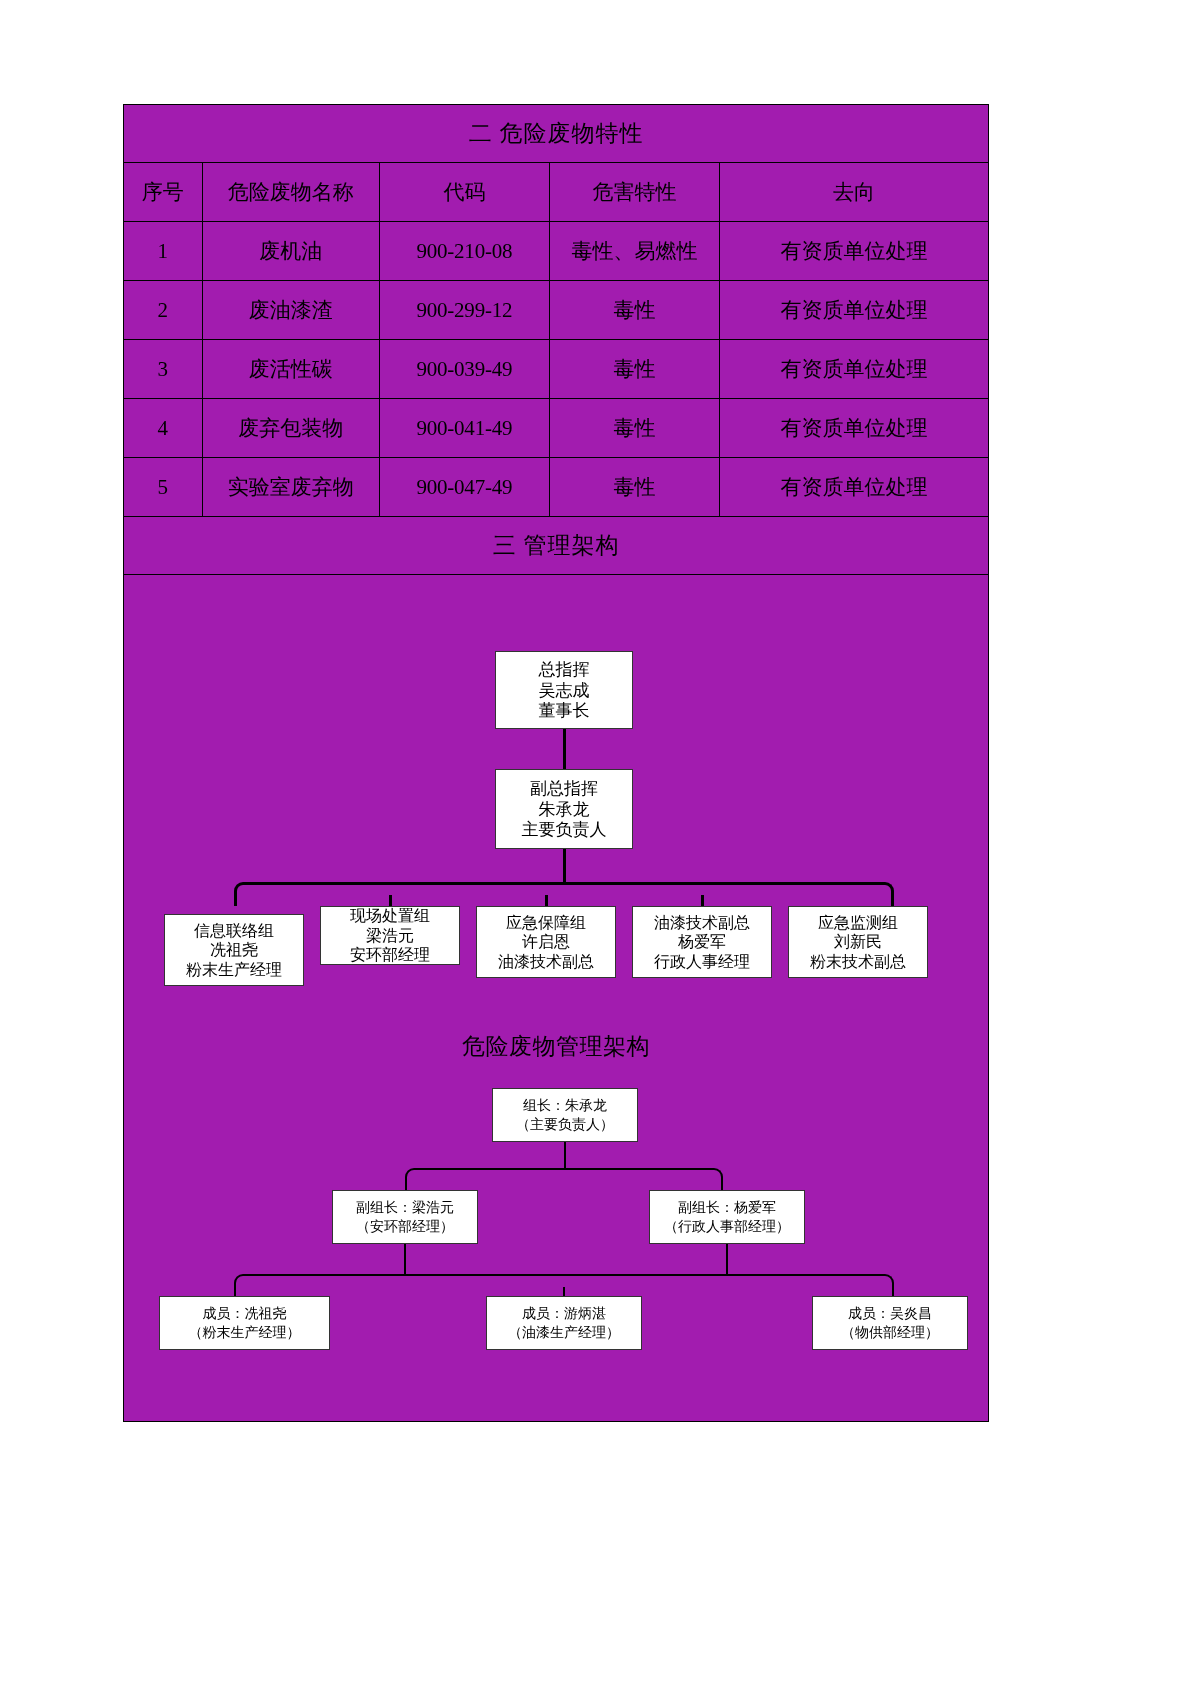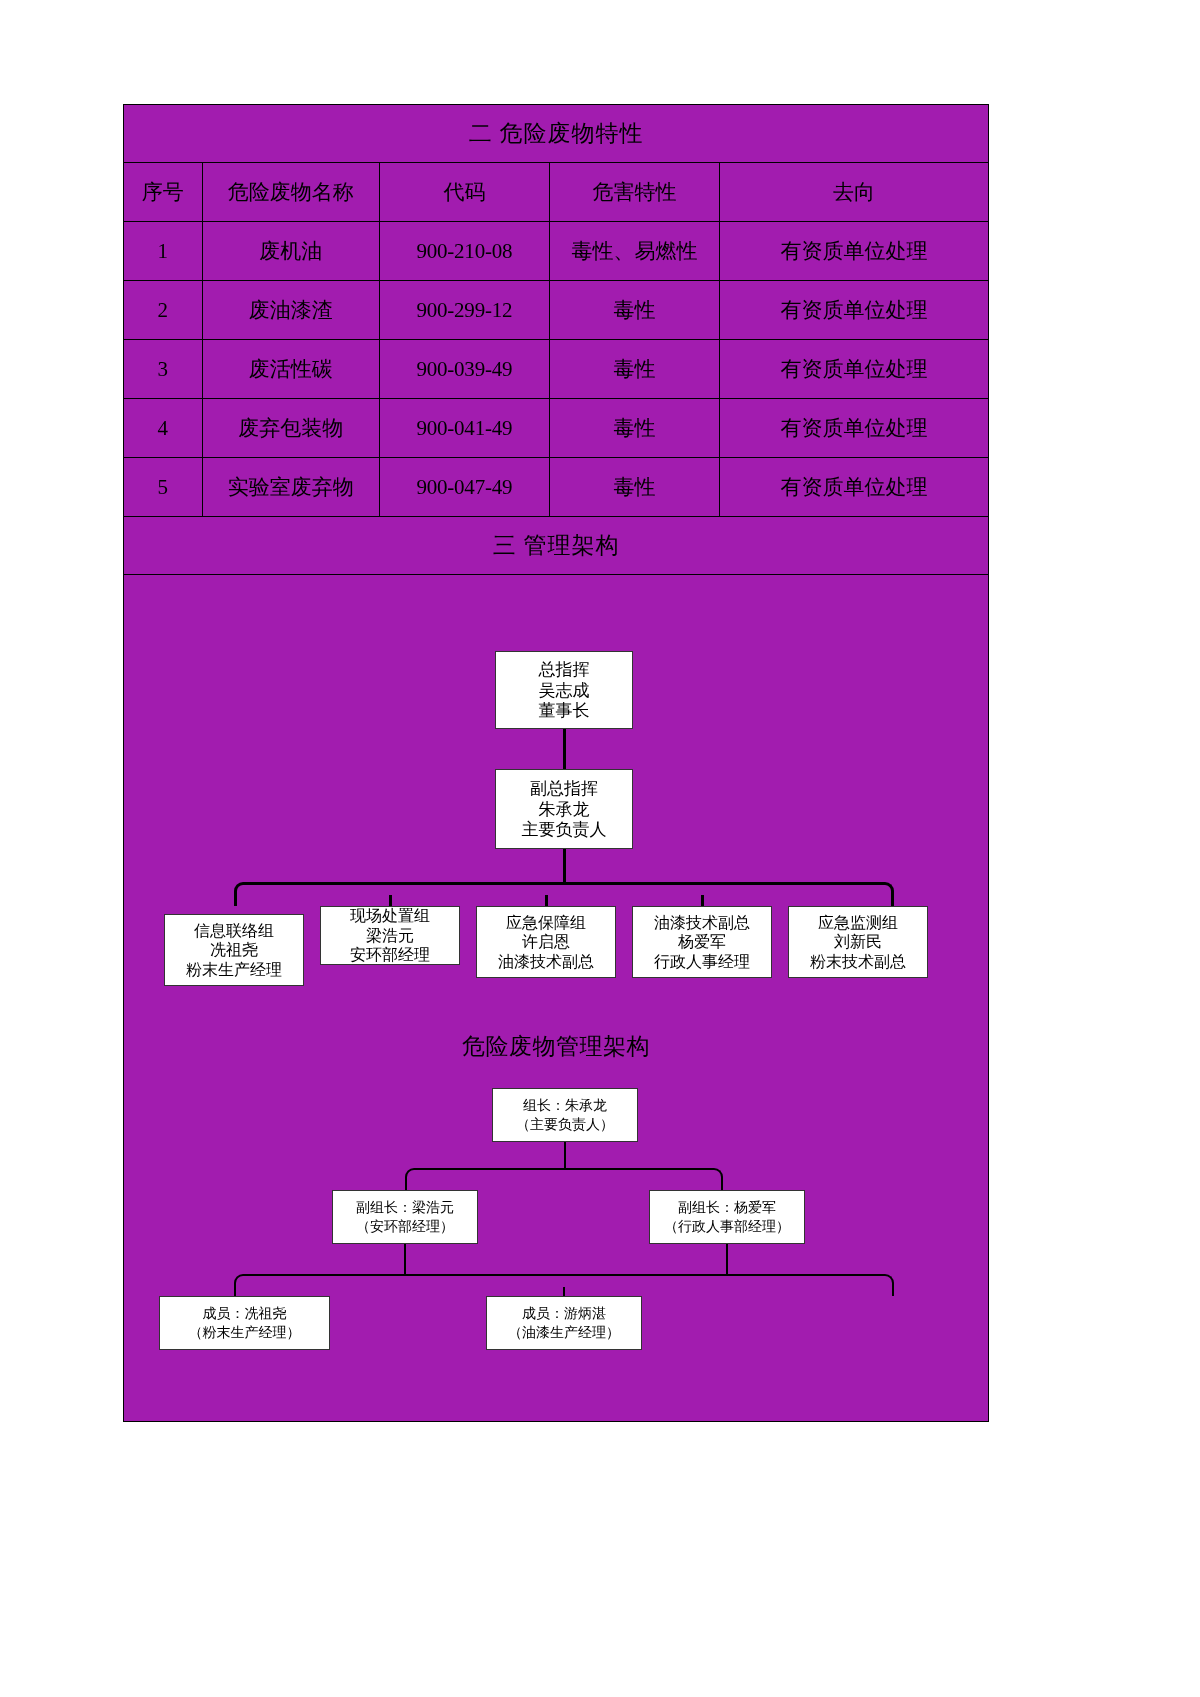--- a/index.html
+++ b/index.html
@@ -308,17 +308,21 @@
     <div class="bus-thin" style="left:110px; top:699px; width:660px; height:22px;"></div>
 
     <div class="node m-node" style="left:35px; top:721px; width:171px; height:54px;">
       <span class="ln">成员：冼祖尧</span>
       <span class="ln">（粉末生产经理）</span>
     </div>
     <div class="node m-node" style="left:362px; top:721px; width:156px; height:54px;">
       <span class="ln">成员：游炳湛</span>
       <span class="ln">（油漆生产经理）</span>
     </div>
+    <div class="node m-node" style="left:688px; top:721px; width:156px; height:54px;">
+      <span class="ln">成员：吴炎昌</span>
+      <span class="ln">（物供部经理）</span>
+    </div>
 
     <div class="vline-thin" style="left:438.8px; top:712px; height:12px;"></div>
 
   </div>
 </div>
 
 </body></html>

